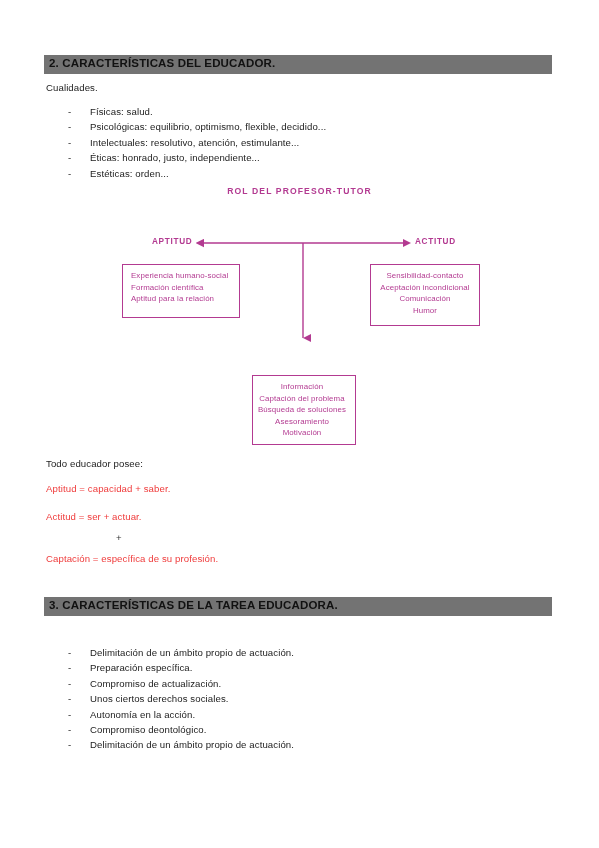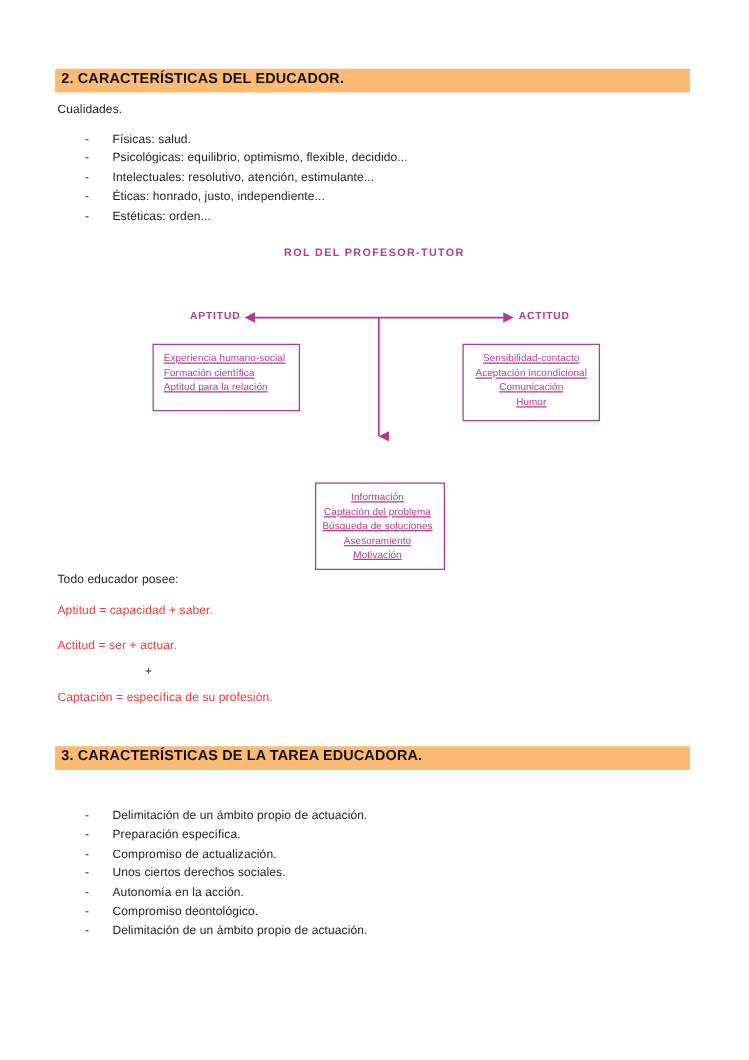--- a/index.html
+++ b/index.html
@@ -23,21 +23,21 @@
     height: 848px;
     background: #fff;
   }
 
   
   .section-band {
     position: absolute;
     left: 44px;
     width: 508px;
     height: 19px;
-    background: #fdba74;
+    background: #737373;
     box-sizing: border-box;
   }
   .section-band .section-title {
     position: absolute;
     left: 5px;
     top: 2px;
     font-size: 11.5px;
     font-weight: bold;
     letter-spacing: 0.15px;
     color: #111;
@@ -97,21 +97,21 @@
     position: absolute;
     left: 116px;
     font-size: 9.6px;
     color: #333;
   }
 
   
   .diagram {
     position: absolute;
     left: 0;
-    top: 197px;
+    top: 186px;
     width: 599px;
     height: 275px;
   }
   .diag-title {
     position: absolute;
     left: 0;
     top: 0;
     width: 599px;
     text-align: center;
     font-size: 8.6px;
@@ -159,21 +159,21 @@
     width: 110px; height: 62px;
     padding: 5px 4px 0 4px;
     text-align: center;
   }
   #box-funcion {
     left: 252px; top: 189px;
     width: 104px; height: 70px;
     padding: 5px 6px 0 2px;
     text-align: center;
   }
-  .diag-box div { white-space: nowrap; text-decoration: underline; }
+  .diag-box div { white-space: nowrap; }
 </style>
 </head>
 <body>
 
 <div class="page">
 
   <div class="section-band" id="band-2">
     <span class="section-title">2. CARACTERÍSTICAS DEL EDUCADOR.</span>
   </div>
 

